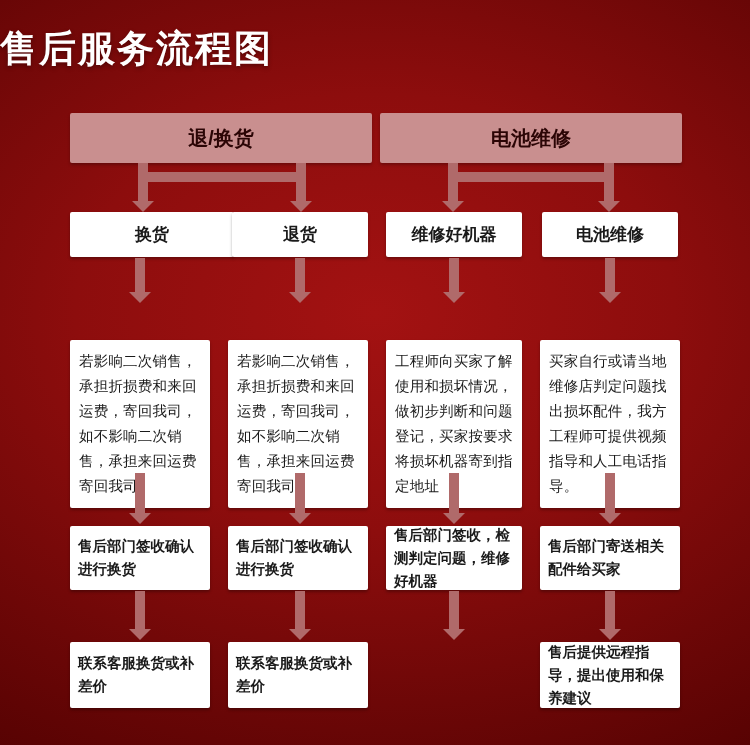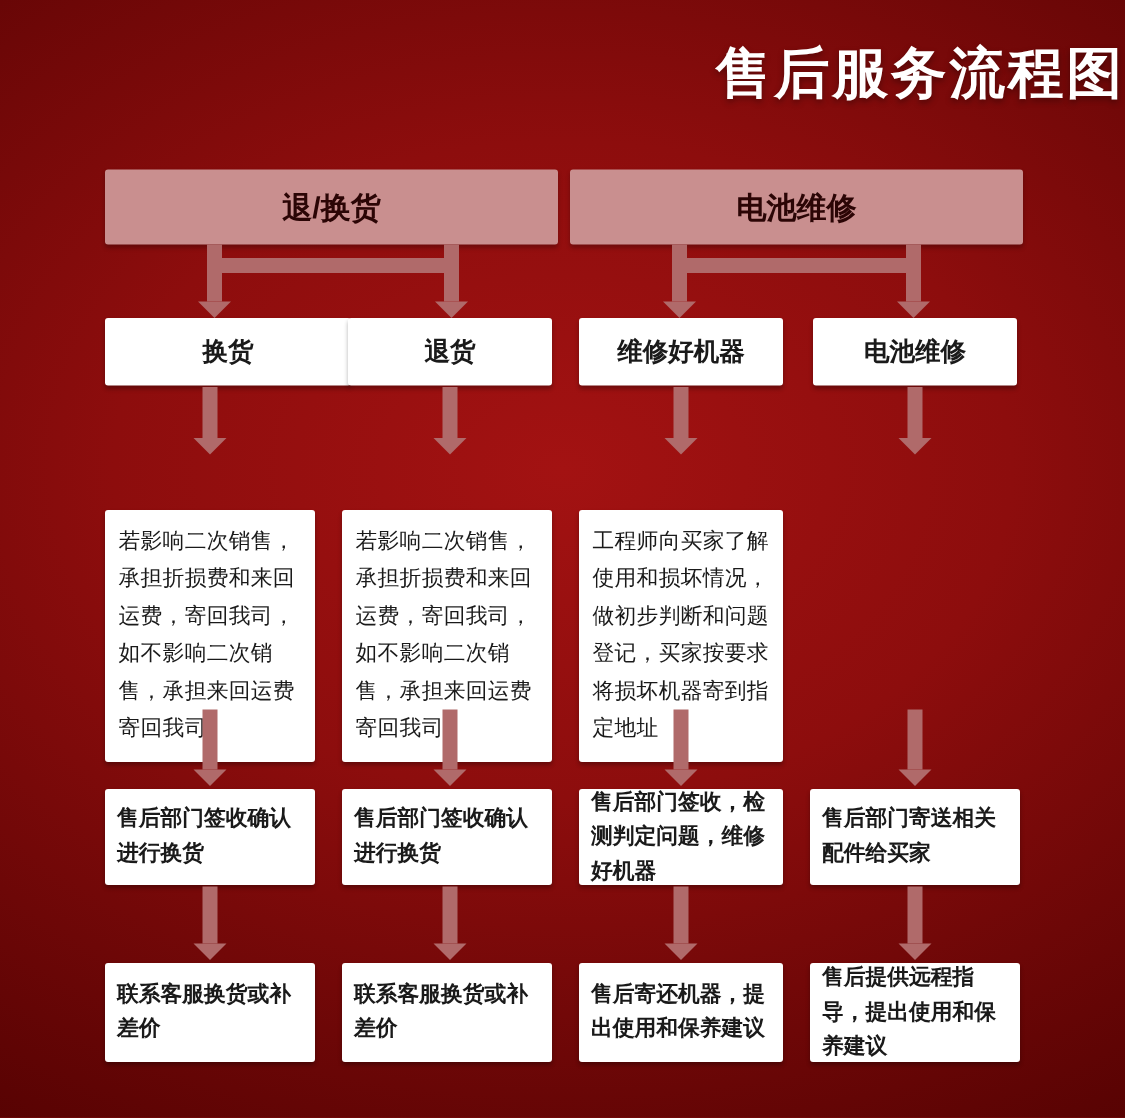--- a/index.html
+++ b/index.html
@@ -20,21 +20,21 @@
     background:
       radial-gradient(ellipse 95% 70% at 50% 42%, #a31212 0%, #8d0d0d 42%, #6d0707 75%, #560202 100%);
     box-sizing: border-box;
     overflow: hidden;
   }
   .title {
     position: absolute;
     top: 24px;
     left: 0;
     width: 750px;
-    text-align: right;
+    text-align: left;
     color: #ffffff;
     font-size: 37px;
     font-weight: bold;
     letter-spacing: 2px;
     text-shadow: 0 2px 4px rgba(0,0,0,0.35);
   }
 
   
   .group-box {
     position: absolute;
@@ -163,20 +163,21 @@
       <div class="head" style="top:34px;"></div>
   </div>
   <div class="arrow" style="left:599px; top:258px; height:46px;">
     <div class="shaft" style="height:34px;"></div>
       <div class="head" style="top:34px;"></div>
   </div>
 
   <div class="node para" style="left:70px; top:304px; width:140px; height:168px;">若影响二次销售，承担折损费和来回运费，寄回我司，如不影响二次销售，承担来回运费寄回我司。</div>
   <div class="node para" style="left:228px; top:304px; width:140px; height:168px;">若影响二次销售，承担折损费和来回运费，寄回我司，如不影响二次销售，承担来回运费寄回我司。</div>
   <div class="node para" style="left:386px; top:304px; width:136px; height:168px;">工程师向买家了解使用和损坏情况，做初步判断和问题登记，买家按要求将损坏机器寄到指定地址</div>
+  <div class="node para" style="left:540px; top:304px; width:140px; height:168px;">买家自行或请当地维修店判定问题找出损坏配件，我方工程师可提供视频指导和人工电话指导。</div>
 
   <div class="arrow" style="left:129px; top:473px; height:52px;">
     <div class="shaft" style="height:40px;"></div>
       <div class="head" style="top:40px;"></div>
   </div>
   <div class="arrow" style="left:289px; top:473px; height:52px;">
     <div class="shaft" style="height:40px;"></div>
       <div class="head" style="top:40px;"></div>
   </div>
   <div class="arrow" style="left:443px; top:473px; height:52px;">
@@ -205,16 +206,15 @@
     <div class="shaft" style="height:38px;"></div>
       <div class="head" style="top:38px;"></div>
   </div>
   <div class="arrow" style="left:599px; top:591px; height:50px;">
     <div class="shaft" style="height:38px;"></div>
       <div class="head" style="top:38px;"></div>
   </div>
 
   <div class="node small" style="left:70px; top:642px; width:140px; height:66px; display:flex; align-items:center;">联系客服换货或补差价</div>
   <div class="node small" style="left:228px; top:642px; width:140px; height:66px; display:flex; align-items:center;">联系客服换货或补差价</div>
-  <div class="node small" style="left:386px; top:642px; width:136px; height:66px; display:flex; align-items:center;">售后寄还机器，提出使用和保养建议</div>
   <div class="node small" style="left:540px; top:642px; width:140px; height:66px; display:flex; align-items:center;">售后提供远程指导，提出使用和保养建议</div>
 
 </div>
 
 </body></html>

